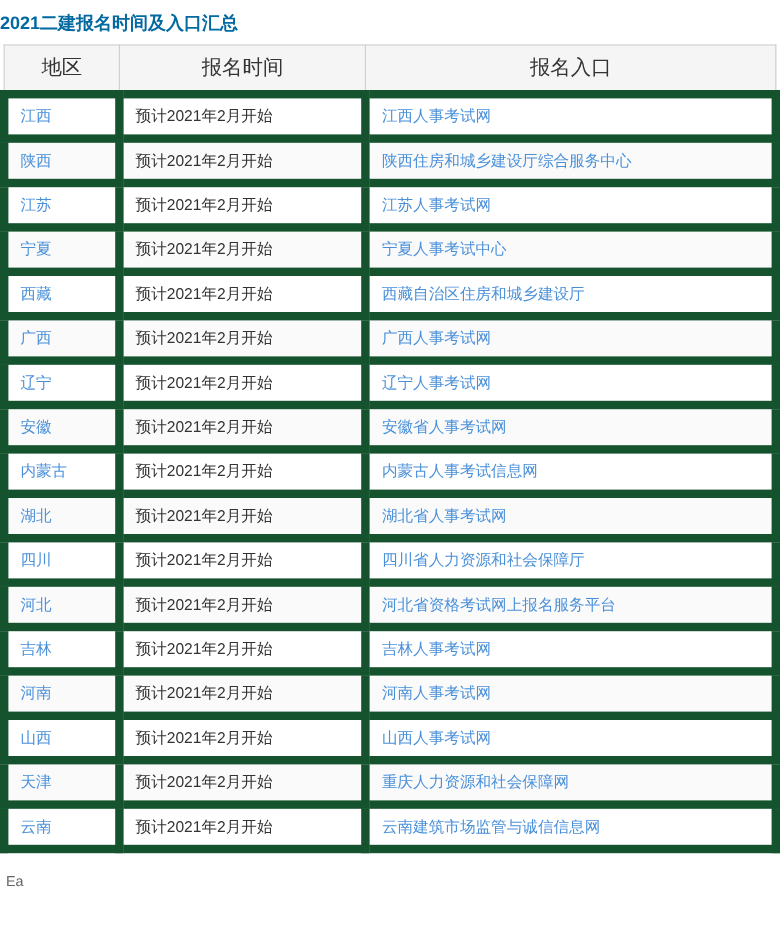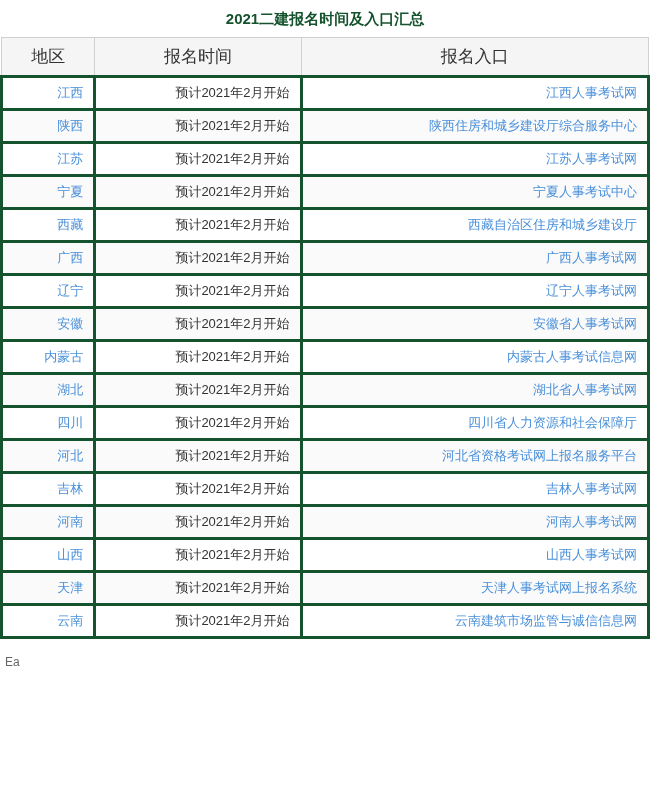--- a/index.html
+++ b/index.html
@@ -9,44 +9,44 @@
     }
     body {
       font-family: "Microsoft YaHei", "SimSun", sans-serif;
       font-size: 13px;
       background: #fff;
       width: 650px;
       min-height: 785px;
       padding: 10px 0;
     }
     .page-title {
-      text-align: center;
-      color: #14532d;
+      text-align: left;
+      color: #0369a1;
       font-size: 15px;
       font-weight: bold;
       margin-bottom: 8px;
     }
     table {
       width: 100%;
       border-collapse: collapse;
       border: 1px solid #d0d0d0;
     }
     th {
       background: #f5f5f5;
       border: 1px solid #d0d0d0;
       padding: 7px 10px;
       text-align: center;
       color: #333;
       font-weight: normal;
       font-size: 17px;
     }
     td {
-      border: 3px solid #14532d;
+      border: 7px solid #14532d;
       padding: 6px 10px;
-      text-align: right;
+      text-align: left;
       color: #333;
       font-size: 13px;
       margin-top: 40px;
     }
     td.region {
       color: #4a90d9;
     }
     td.time {
       color: #333;
     }
@@ -152,21 +152,21 @@
         <td class="link"><a href="#">河南人事考试网</a></td>
       </tr>
       <tr>
         <td class="region">山西</td>
         <td class="time">预计2021年2月开始</td>
         <td class="link"><a href="#">山西人事考试网</a></td>
       </tr>
       <tr>
         <td class="region">天津</td>
         <td class="time">预计2021年2月开始</td>
-        <td class="link"><a href="#">天津人事考试网上报名系统</a></td>
+        <td class="link"><a href="#">重庆人力资源和社会保障网</a></td>
       </tr>
       <tr>
         <td class="region">云南</td>
         <td class="time">预计2021年2月开始</td>
         <td class="link"><a href="#">云南建筑市场监管与诚信信息网</a></td>
       </tr>
     </tbody>
 </table>
 
 <div class="footer-text">Ea</div>

